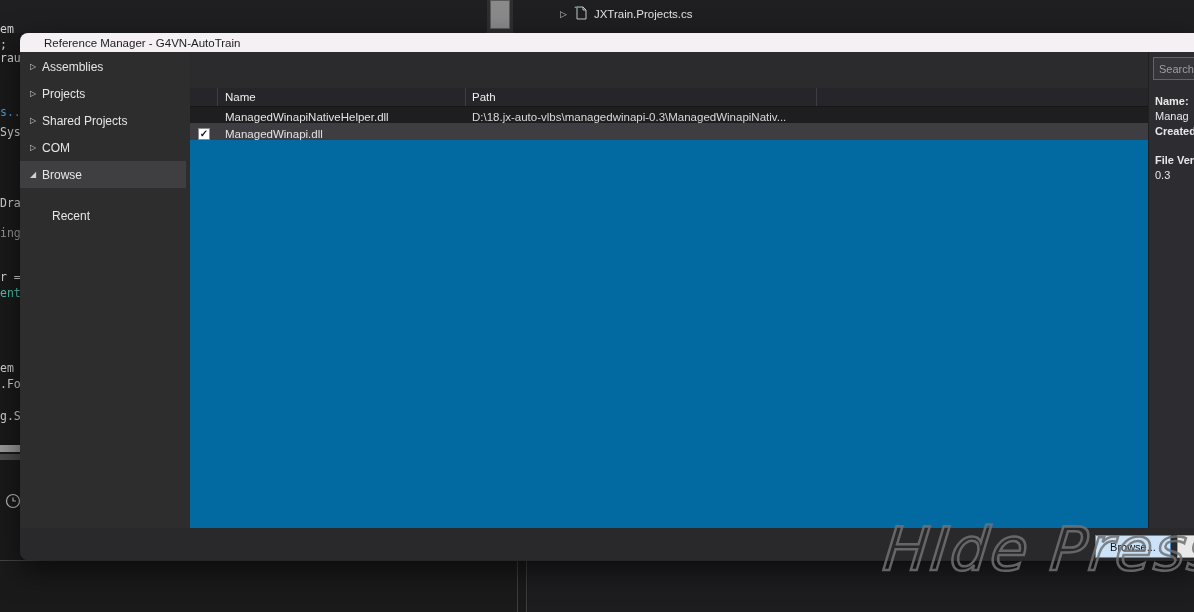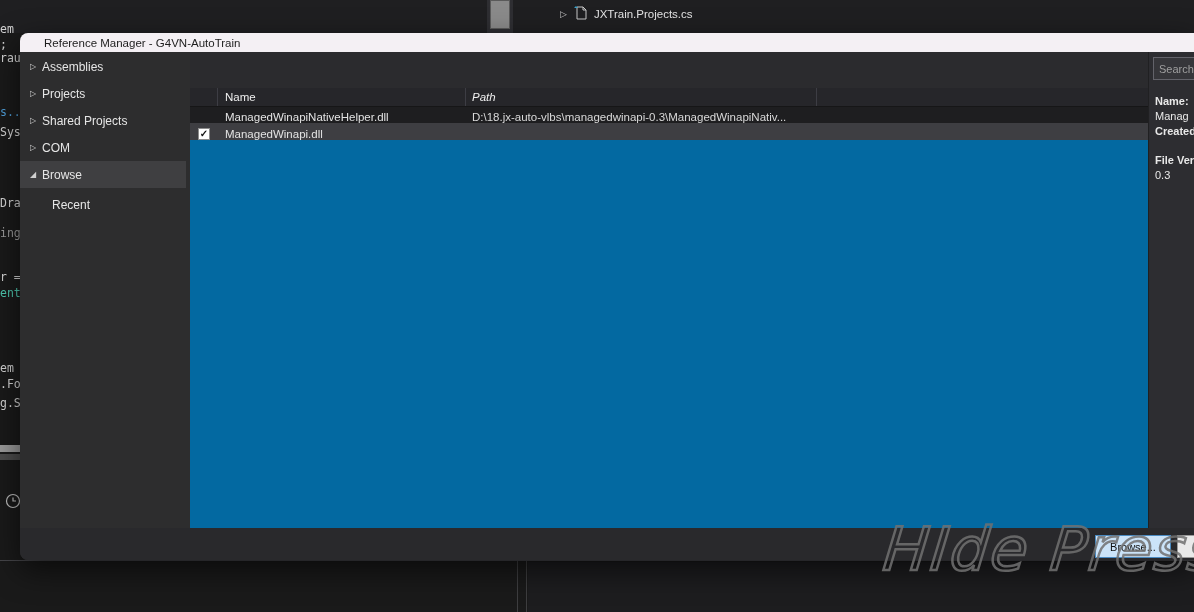--- a/index.html
+++ b/index.html
@@ -36,30 +36,30 @@
     left:0;top:0;width:100%;height:19px;background:#f4f0f4;
     border-radius:8px 0 0 0;display:flex;align-items:center;
   }
   #dialog-title{margin-left:24px;font-size:11.5px;color:#1d1d1d;}
 
   
   #sidebar{left:0;top:19px;width:170px;height:476px;background:#2d2d2e;padding-top:1px;box-sizing:border-box;}
   .side-item{height:27px;display:flex;align-items:center;color:#e6e6e6;font-size:12px;cursor:default;position:relative;}
   .side-item .chev{width:12px;margin-left:10px;font-size:8px;color:#cfcfcf;line-height:1;}
   .side-item.selected{background:#3f3f41;width:166px;}
-  .side-item.child{margin-top:3px;}
+  .side-item.child{margin-top:14px;}
   .side-item.child .label{margin-left:32px;}
 
   
   #table-panel{left:170px;top:55px;width:958px;height:440px;background:#0369a1;}
   #table-header{height:18px;display:flex;background:#26262a;border-bottom:1px solid #161617;color:#efefef;font-size:11.5px;}
   #table-header .hc{display:flex;align-items:center;box-sizing:border-box;border-right:1px solid #3d3d44;}
   .hc-check{width:28px;}
   .hc-name{width:248px;padding-left:7px;}
-  .hc-path{width:351px;padding-left:6px;font-style:italic;}
+  .hc-path{width:351px;padding-left:6px;}
   .hc-rest{flex:1;border-right:none !important;}
   .t-row{height:16px;display:flex;align-items:flex-end;background:#1e1e20;color:#e3e3e3;font-size:11.5px;white-space:nowrap;}
   .t-row.selected{background:#3e3e42;height:17px;}
   .t-cell-check{width:28px;display:flex;justify-content:center;align-items:center;}
   .t-cell-name{width:248px;padding-left:7px;box-sizing:border-box;overflow:hidden;}
   .t-cell-path{width:351px;padding-left:6px;box-sizing:border-box;overflow:hidden;color:#d9d9d9;}
   .checkbox{width:12px;height:12px;background:#ffffff;border:1px solid #8c8c8c;box-sizing:border-box;
             display:flex;align-items:center;justify-content:center;font-size:10px;color:#111;font-weight:bold;line-height:1;}
 
   
@@ -110,21 +110,21 @@
     <span style="top: 37px; color: rgb(212, 212, 212);">;</span>
     <span style="top: 51px; color: rgb(212, 212, 212);">rau</span>
     <span style="top: 105px; color: rgb(78, 156, 214);">s..</span>
     <span style="top: 125px; color: rgb(212, 212, 212);">Sys</span>
     <span style="top: 196px; color: rgb(212, 212, 212);">Dra</span>
     <span style="top: 226px; color: rgb(156, 156, 156);">ing</span>
     <span style="top: 270px; color: rgb(212, 212, 212);">r =</span>
     <span style="top: 286px; color: rgb(78, 201, 176);">ent</span>
     <span style="top: 361px; color: rgb(212, 212, 212);">em</span>
     <span style="top: 377px; color: rgb(212, 212, 212);">.Fo</span>
-    <span style="top: 396px; color: rgb(212, 212, 212); text-align: right;">g.S</span>
+    <span style="top: 409px; color: rgb(212, 212, 212); text-align: right;">g.S</span>
   </div>
 <div class="abs" id="bg-bars1"></div>
 <div class="abs" id="bg-bars2"></div>
 
 <div class="abs" style="left:5px;top:493px;">
   <svg width="16" height="16" viewBox="0 0 16 16">
     <circle cx="8" cy="8" r="6.5" fill="none" stroke="#c0c0c0" stroke-width="1.2"></circle>
     <path d="M8 4.5 V8 H11" fill="none" stroke="#c0c0c0" stroke-width="1.2"></path>
   </svg>
 </div>

